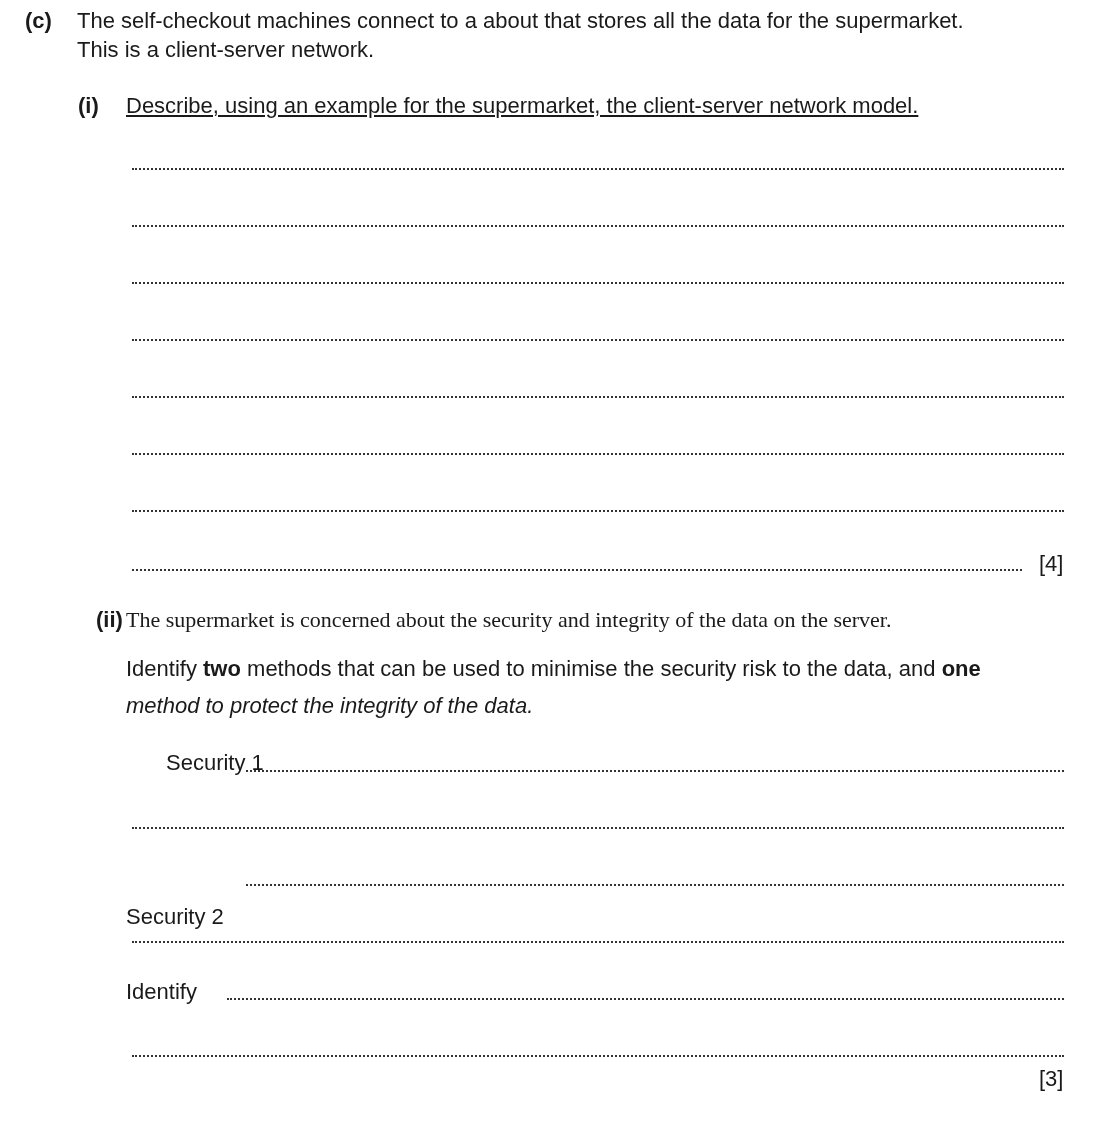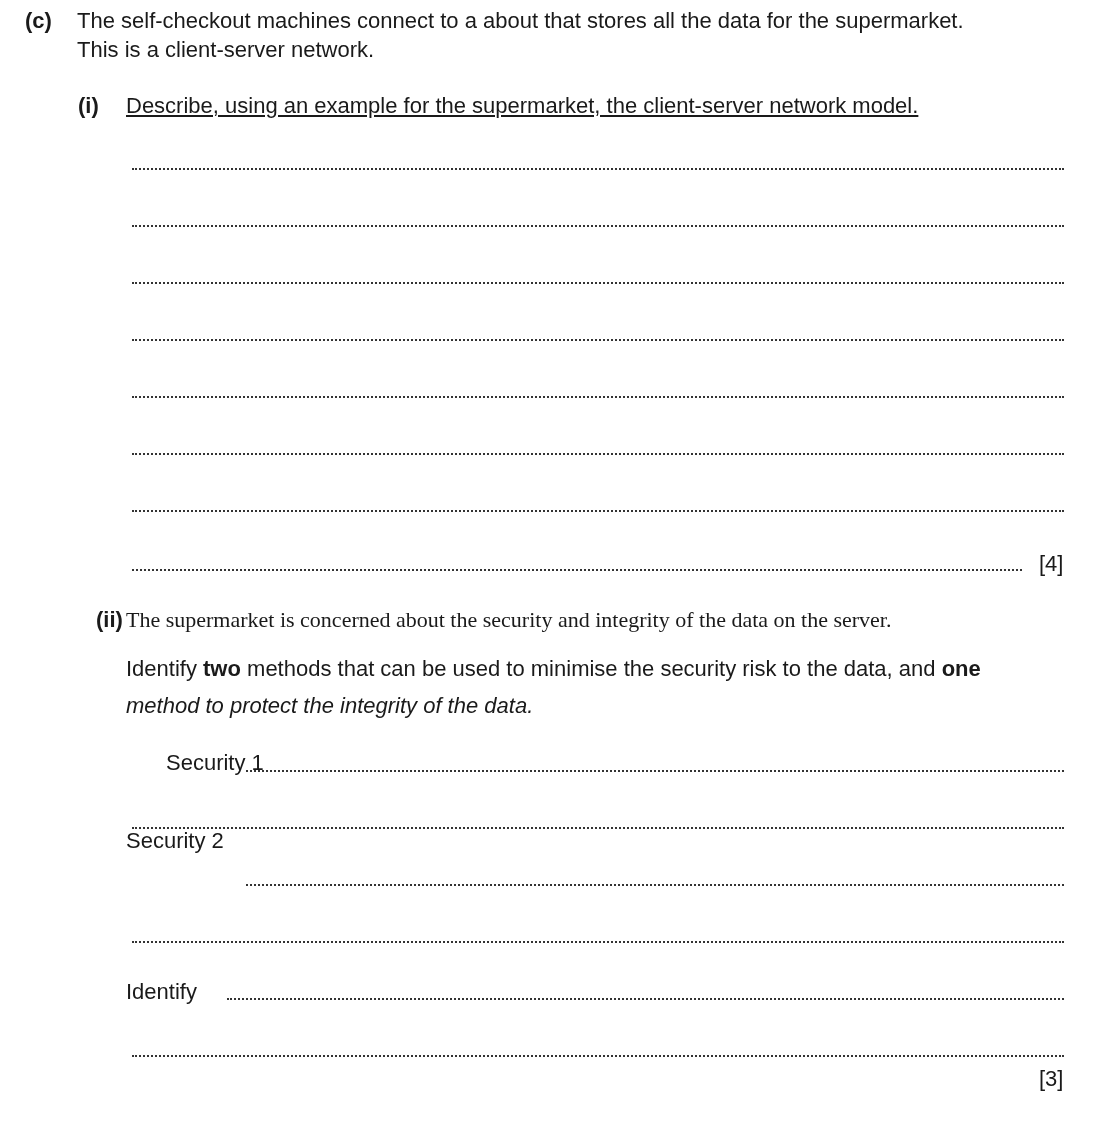--- a/index.html
+++ b/index.html
@@ -47,21 +47,21 @@
   <span>Identify </span><span class="b">two</span><span> methods that can be used to minimise the security risk to the data, and </span><span class="b">one</span>
 </div>
 <div class="abs" style="left:126px;top:693px;font-style:italic;">method to protect the integrity of the data.</div>
 
 <div class="abs" style="left:126px;top:750px;margin-left:40px;">Security 1</div>
 <div class="dots" style="left:246px;width:818px;top:770px;"></div>
 <input class="field" style="left: 246px; width: 818px; top: 744px;">
 <div class="dots" style="left:132px;width:932px;top:827px;"></div>
 <input class="field" style="left: 132px; width: 932px; top: 801px;">
 
-<div class="abs" style="left:126px;top:828px;">Security 2</div>
+<div class="abs" style="left:126px;top:904px;">Security 2</div>
 <div class="dots" style="left:246px;width:818px;top:884px;"></div>
 <input class="field" style="left: 246px; width: 818px; top: 858px;">
 <div class="dots" style="left:132px;width:932px;top:941px;"></div>
 <input class="field" style="left: 132px; width: 932px; top: 915px;">
 
 <div class="abs" style="left:126px;top:979px;">Identify</div>
 <div class="dots" style="left:227px;width:837px;top:998px;"></div>
 <input class="field" style="left: 227px; width: 837px; top: 972px;">
 <div class="dots" style="left:132px;width:932px;top:1055px;"></div>
 <input class="field" style="left: 132px; width: 932px; top: 1029px;">

